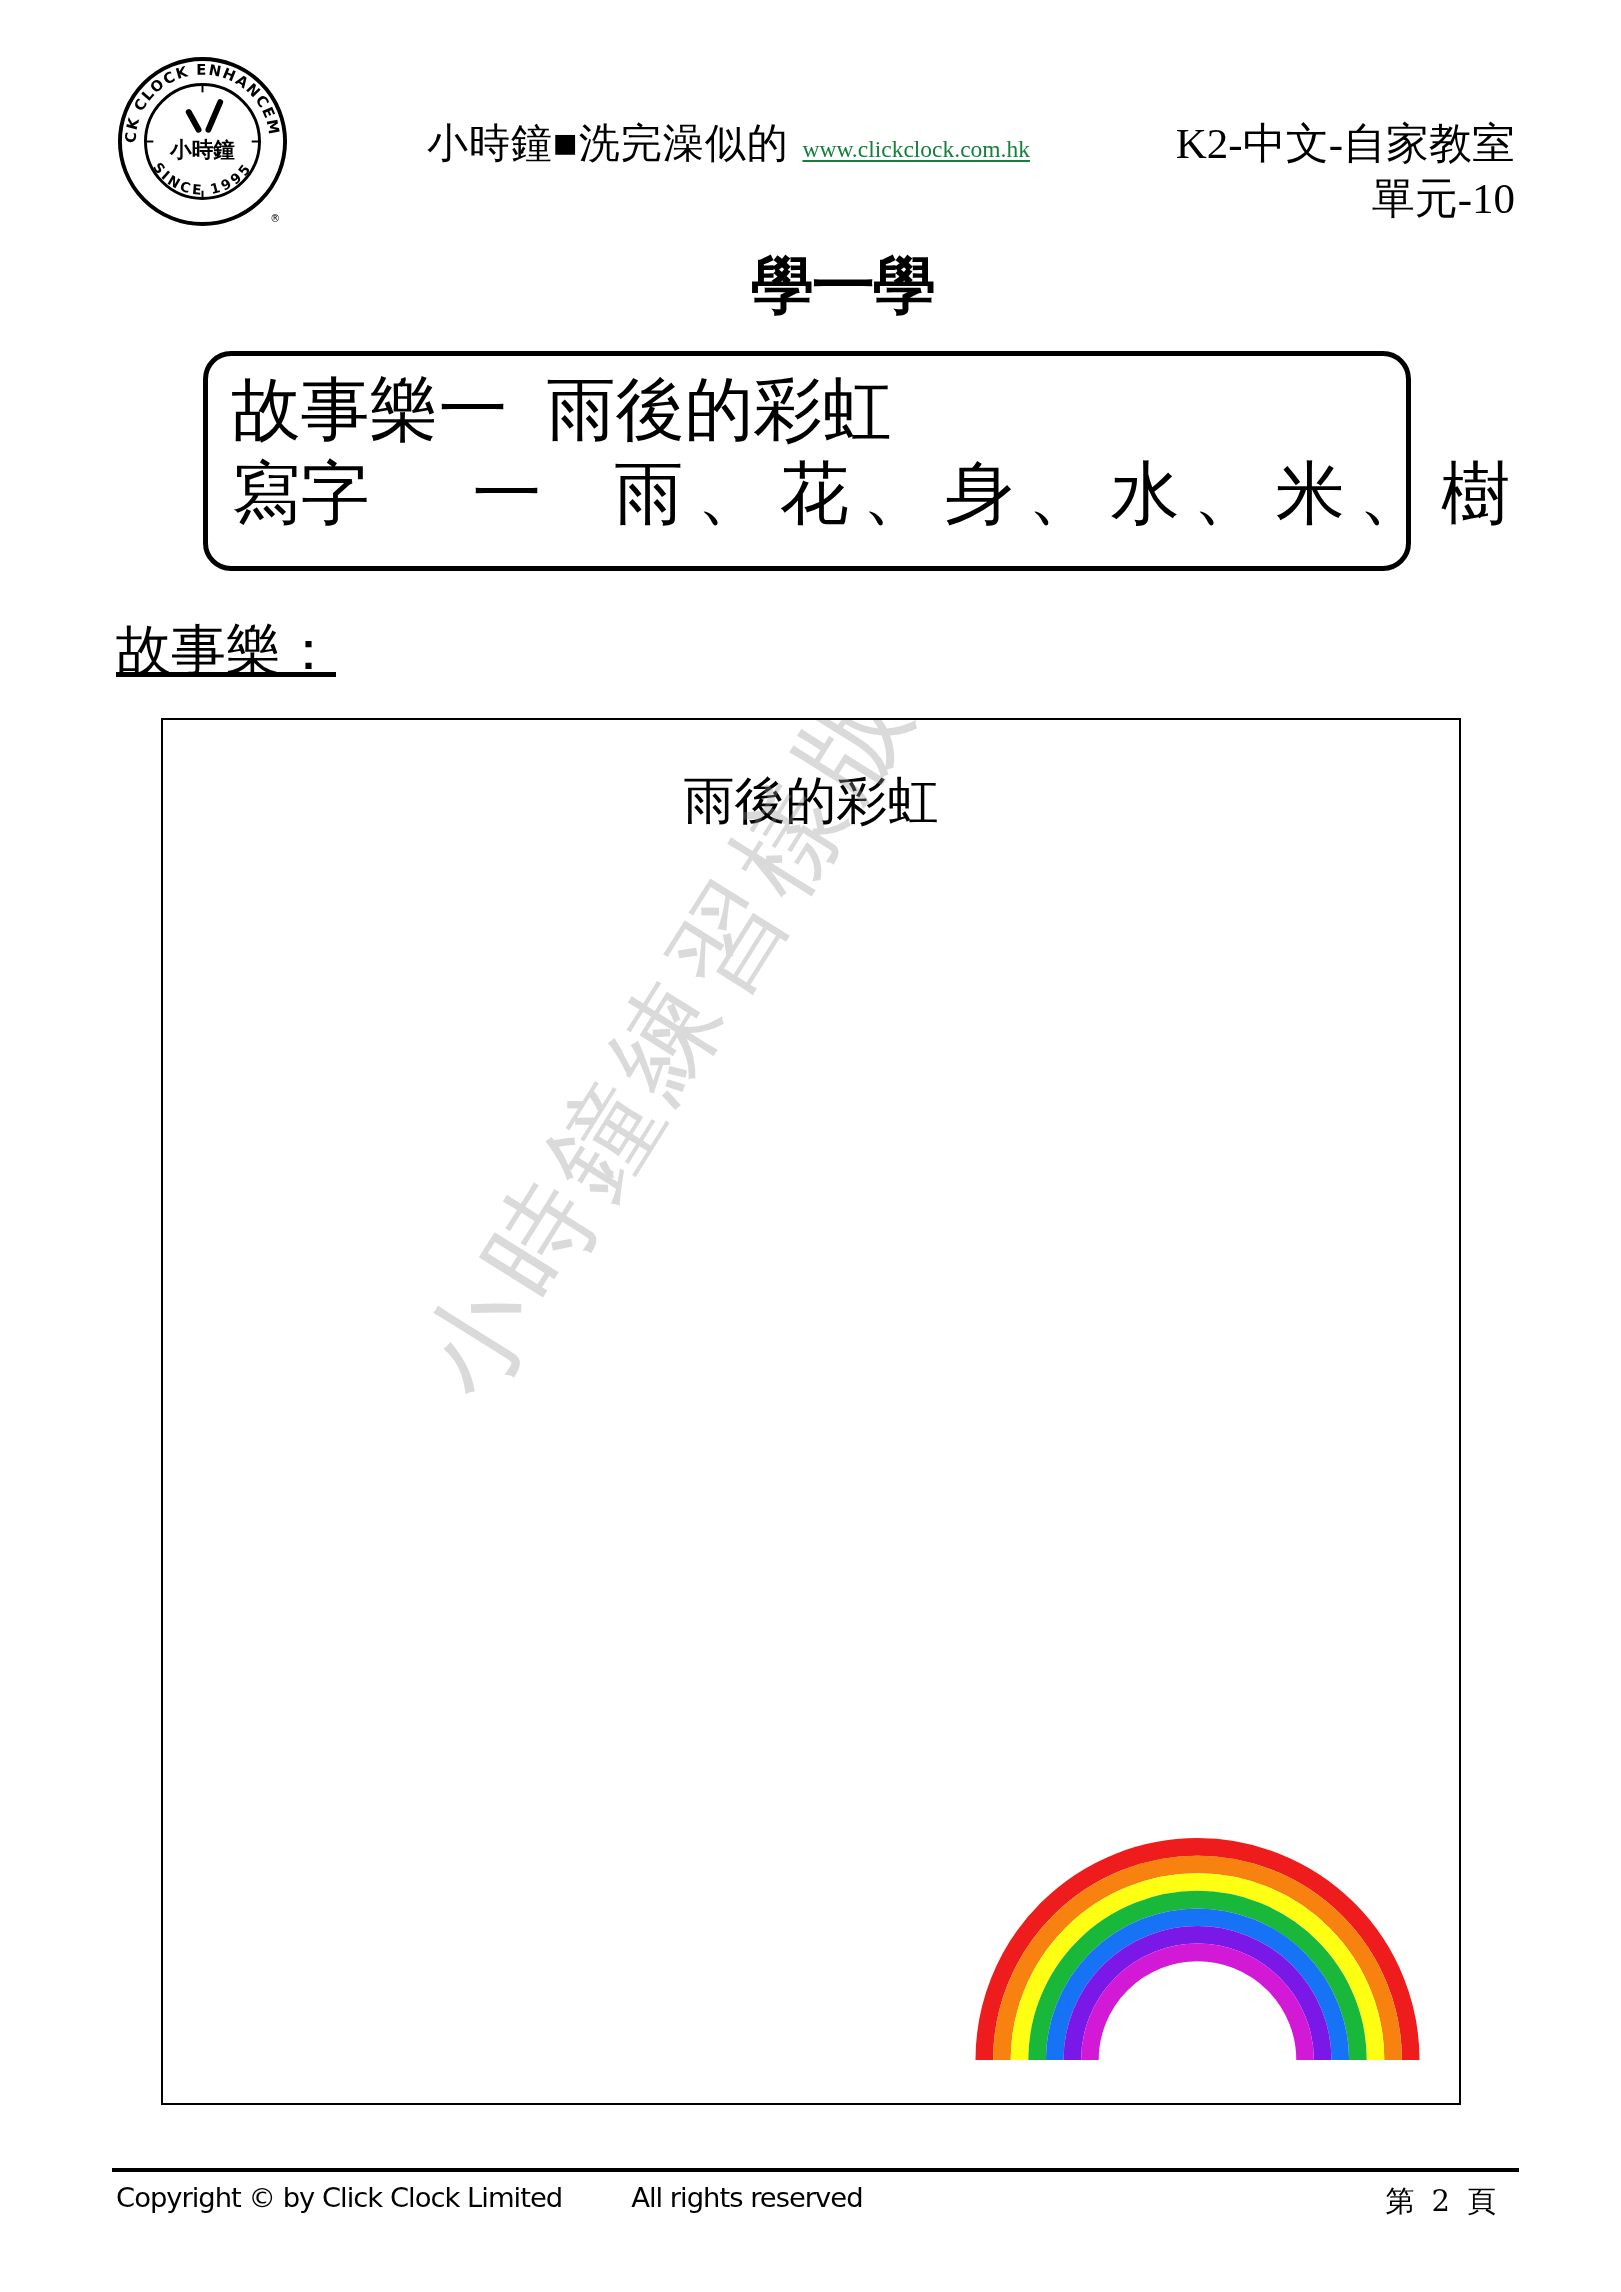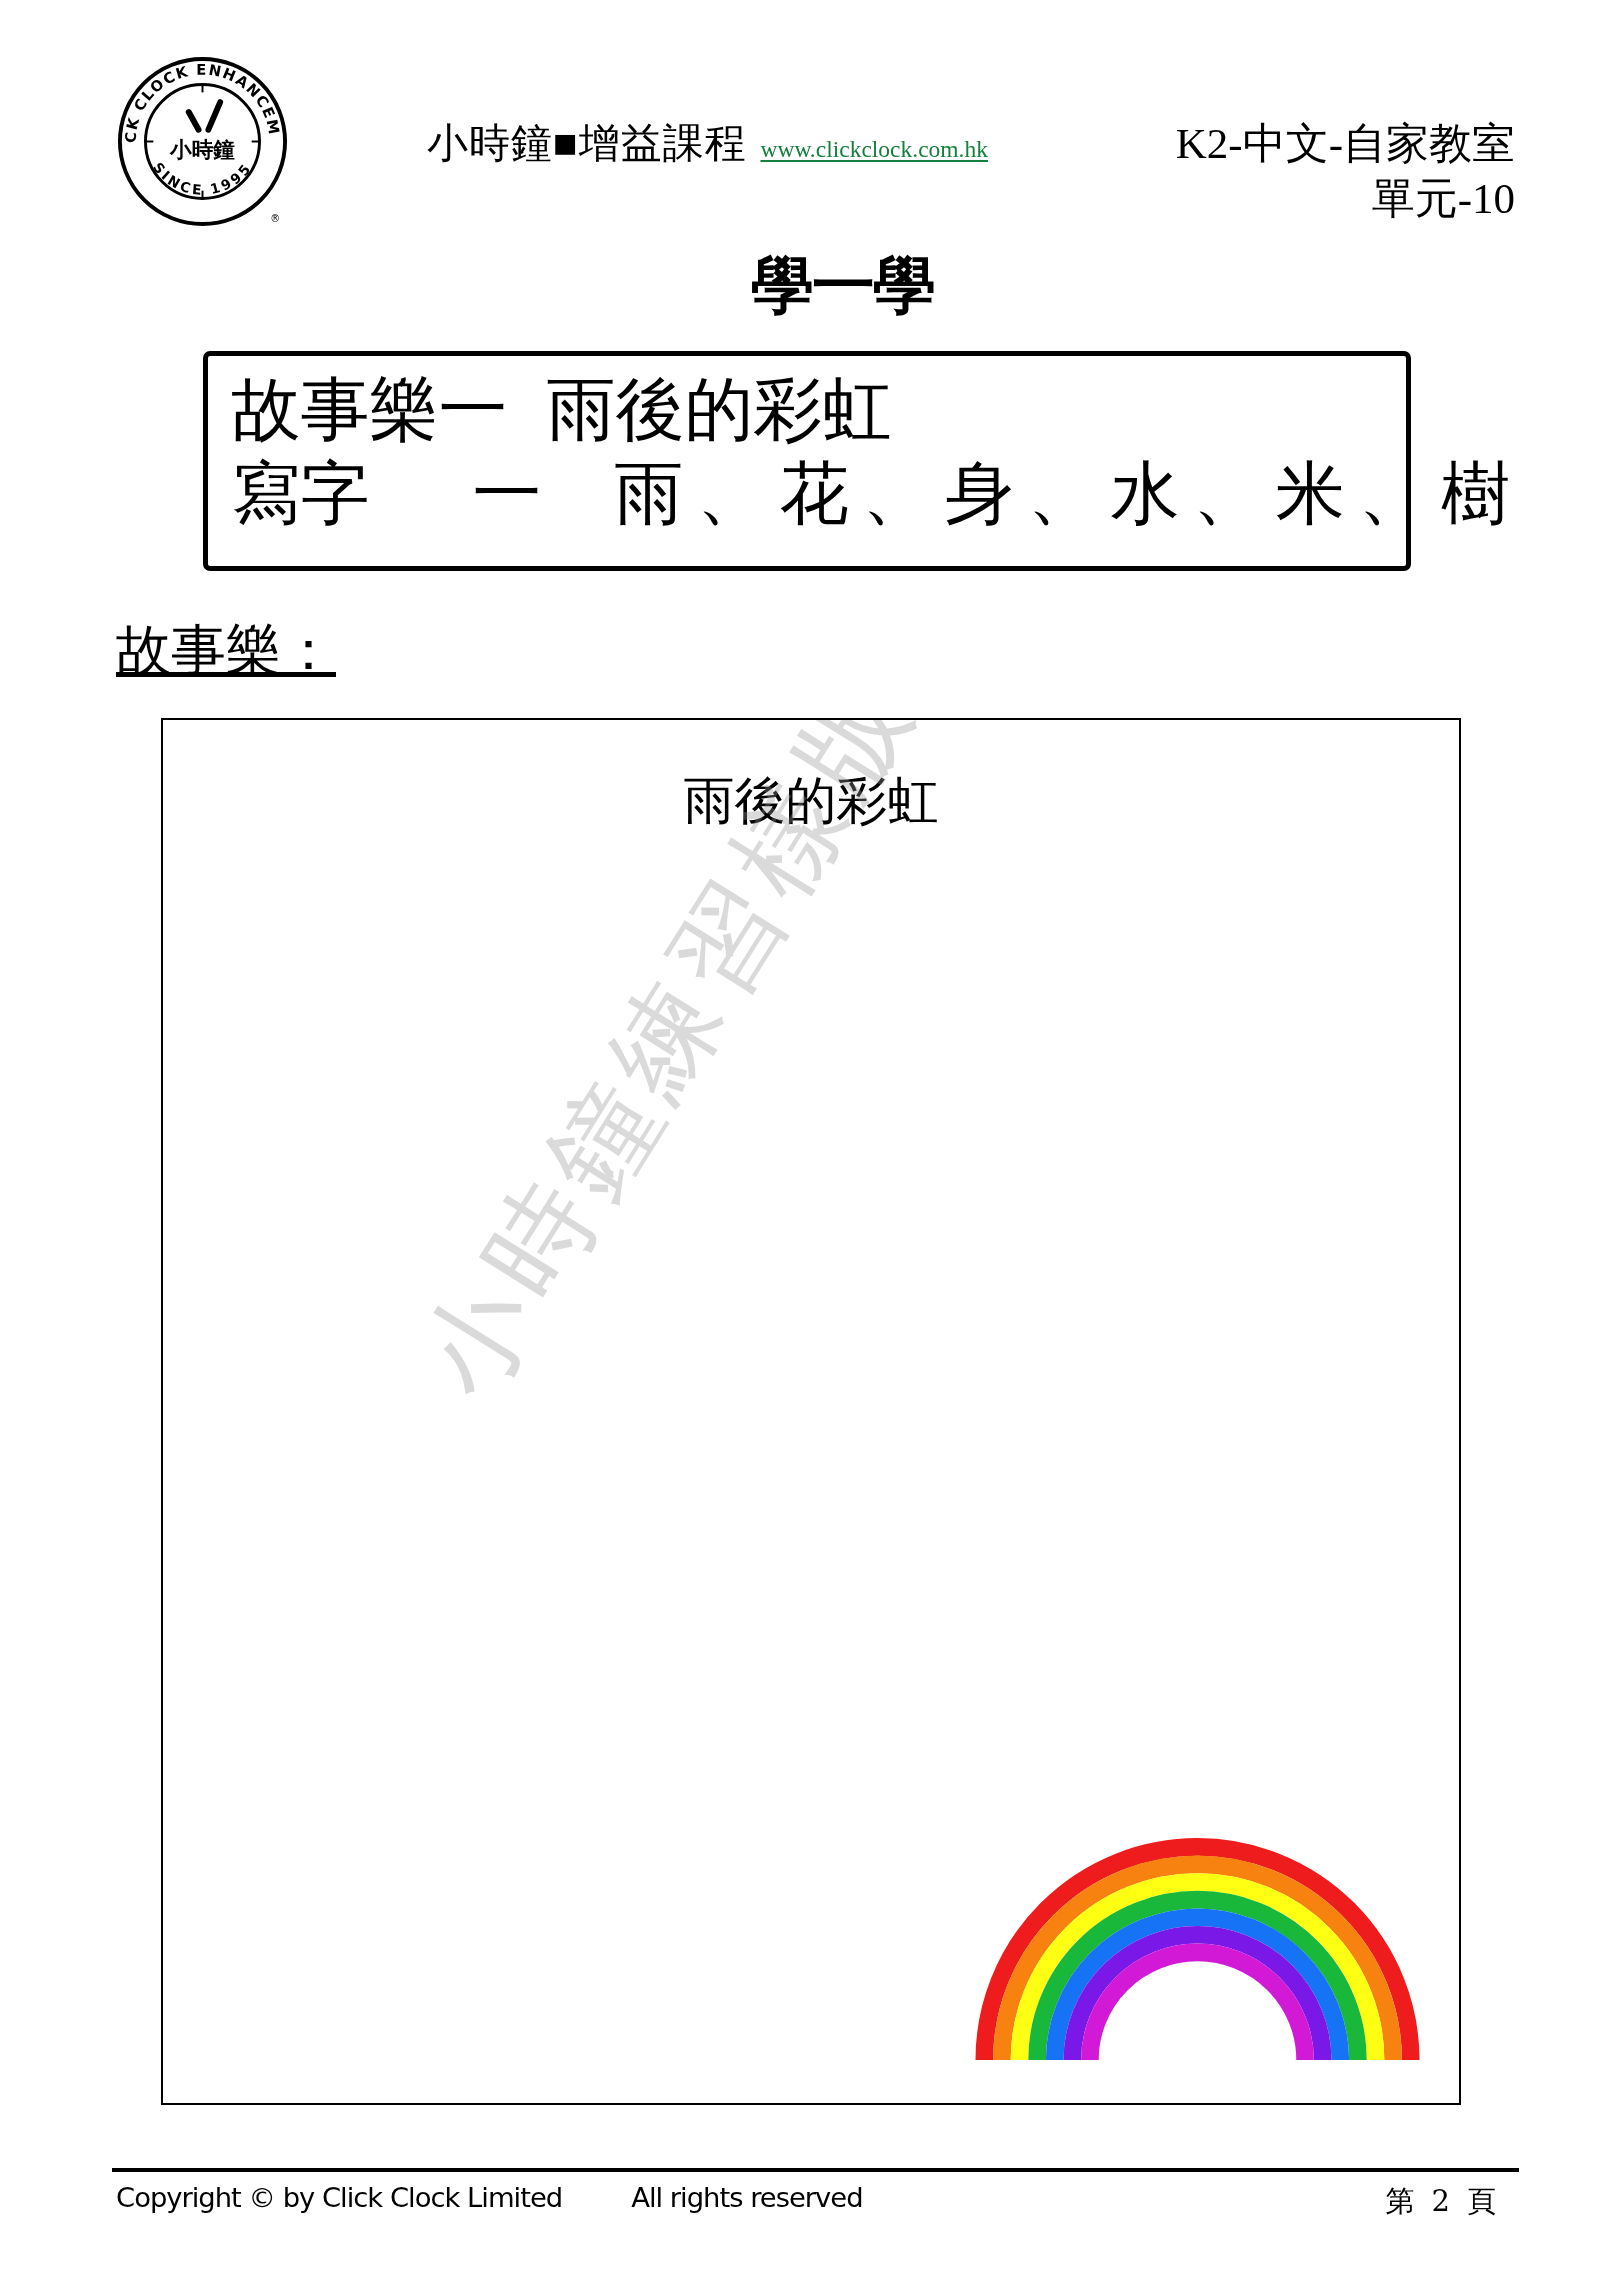--- a/index.html
+++ b/index.html
@@ -63,21 +63,21 @@
       font-size: 63px;
       letter-spacing: -2px;
       margin-left: 32px;
     }
 
     
     .summary-box {
       left: 203px; top: 351px;
       width: 1198px; height: 210px;
       border: 5.9px solid #000;
-      border-radius: 7px;
+      border-radius: 28px;
       box-sizing: content-box;
     }
     .summary-line {
       position: absolute;
       left: 23.5px;
       font-family: "DejaVu Serif", "Liberation Serif", serif;
       font-size: 69px;
       line-height: 78px;
       white-space: nowrap;
     }
@@ -191,21 +191,21 @@
     </text>
     <text font-family="DejaVu Sans, sans-serif" font-size="14" font-weight="bold" letter-spacing="3">
       <textPath href="#ringBottom" startOffset="50%" text-anchor="middle">SINCE 1995</textPath>
     </text>
     <text x="88" y="104" text-anchor="middle" font-family="DejaVu Sans, sans-serif" font-size="22" font-weight="bold">小時鐘</text>
     <text x="162" y="170" text-anchor="middle" font-family="DejaVu Sans, sans-serif" font-size="10">®</text>
   </svg>
 </div>
 
 <div class="abs header-center">
-  <span class="brand-text">小時鐘■增益課程</span>
+  <span class="brand-text">小時鐘■洗完澡似的</span>
   <a class="brand-link">www.clickclock.com.hk</a>
 </div>
 
 <div class="abs header-right">
   <div>K2-中文-自家教室</div>
   <div>單元-10</div>
 </div>
 
 <div class="abs section-title">學一學</div>
 

